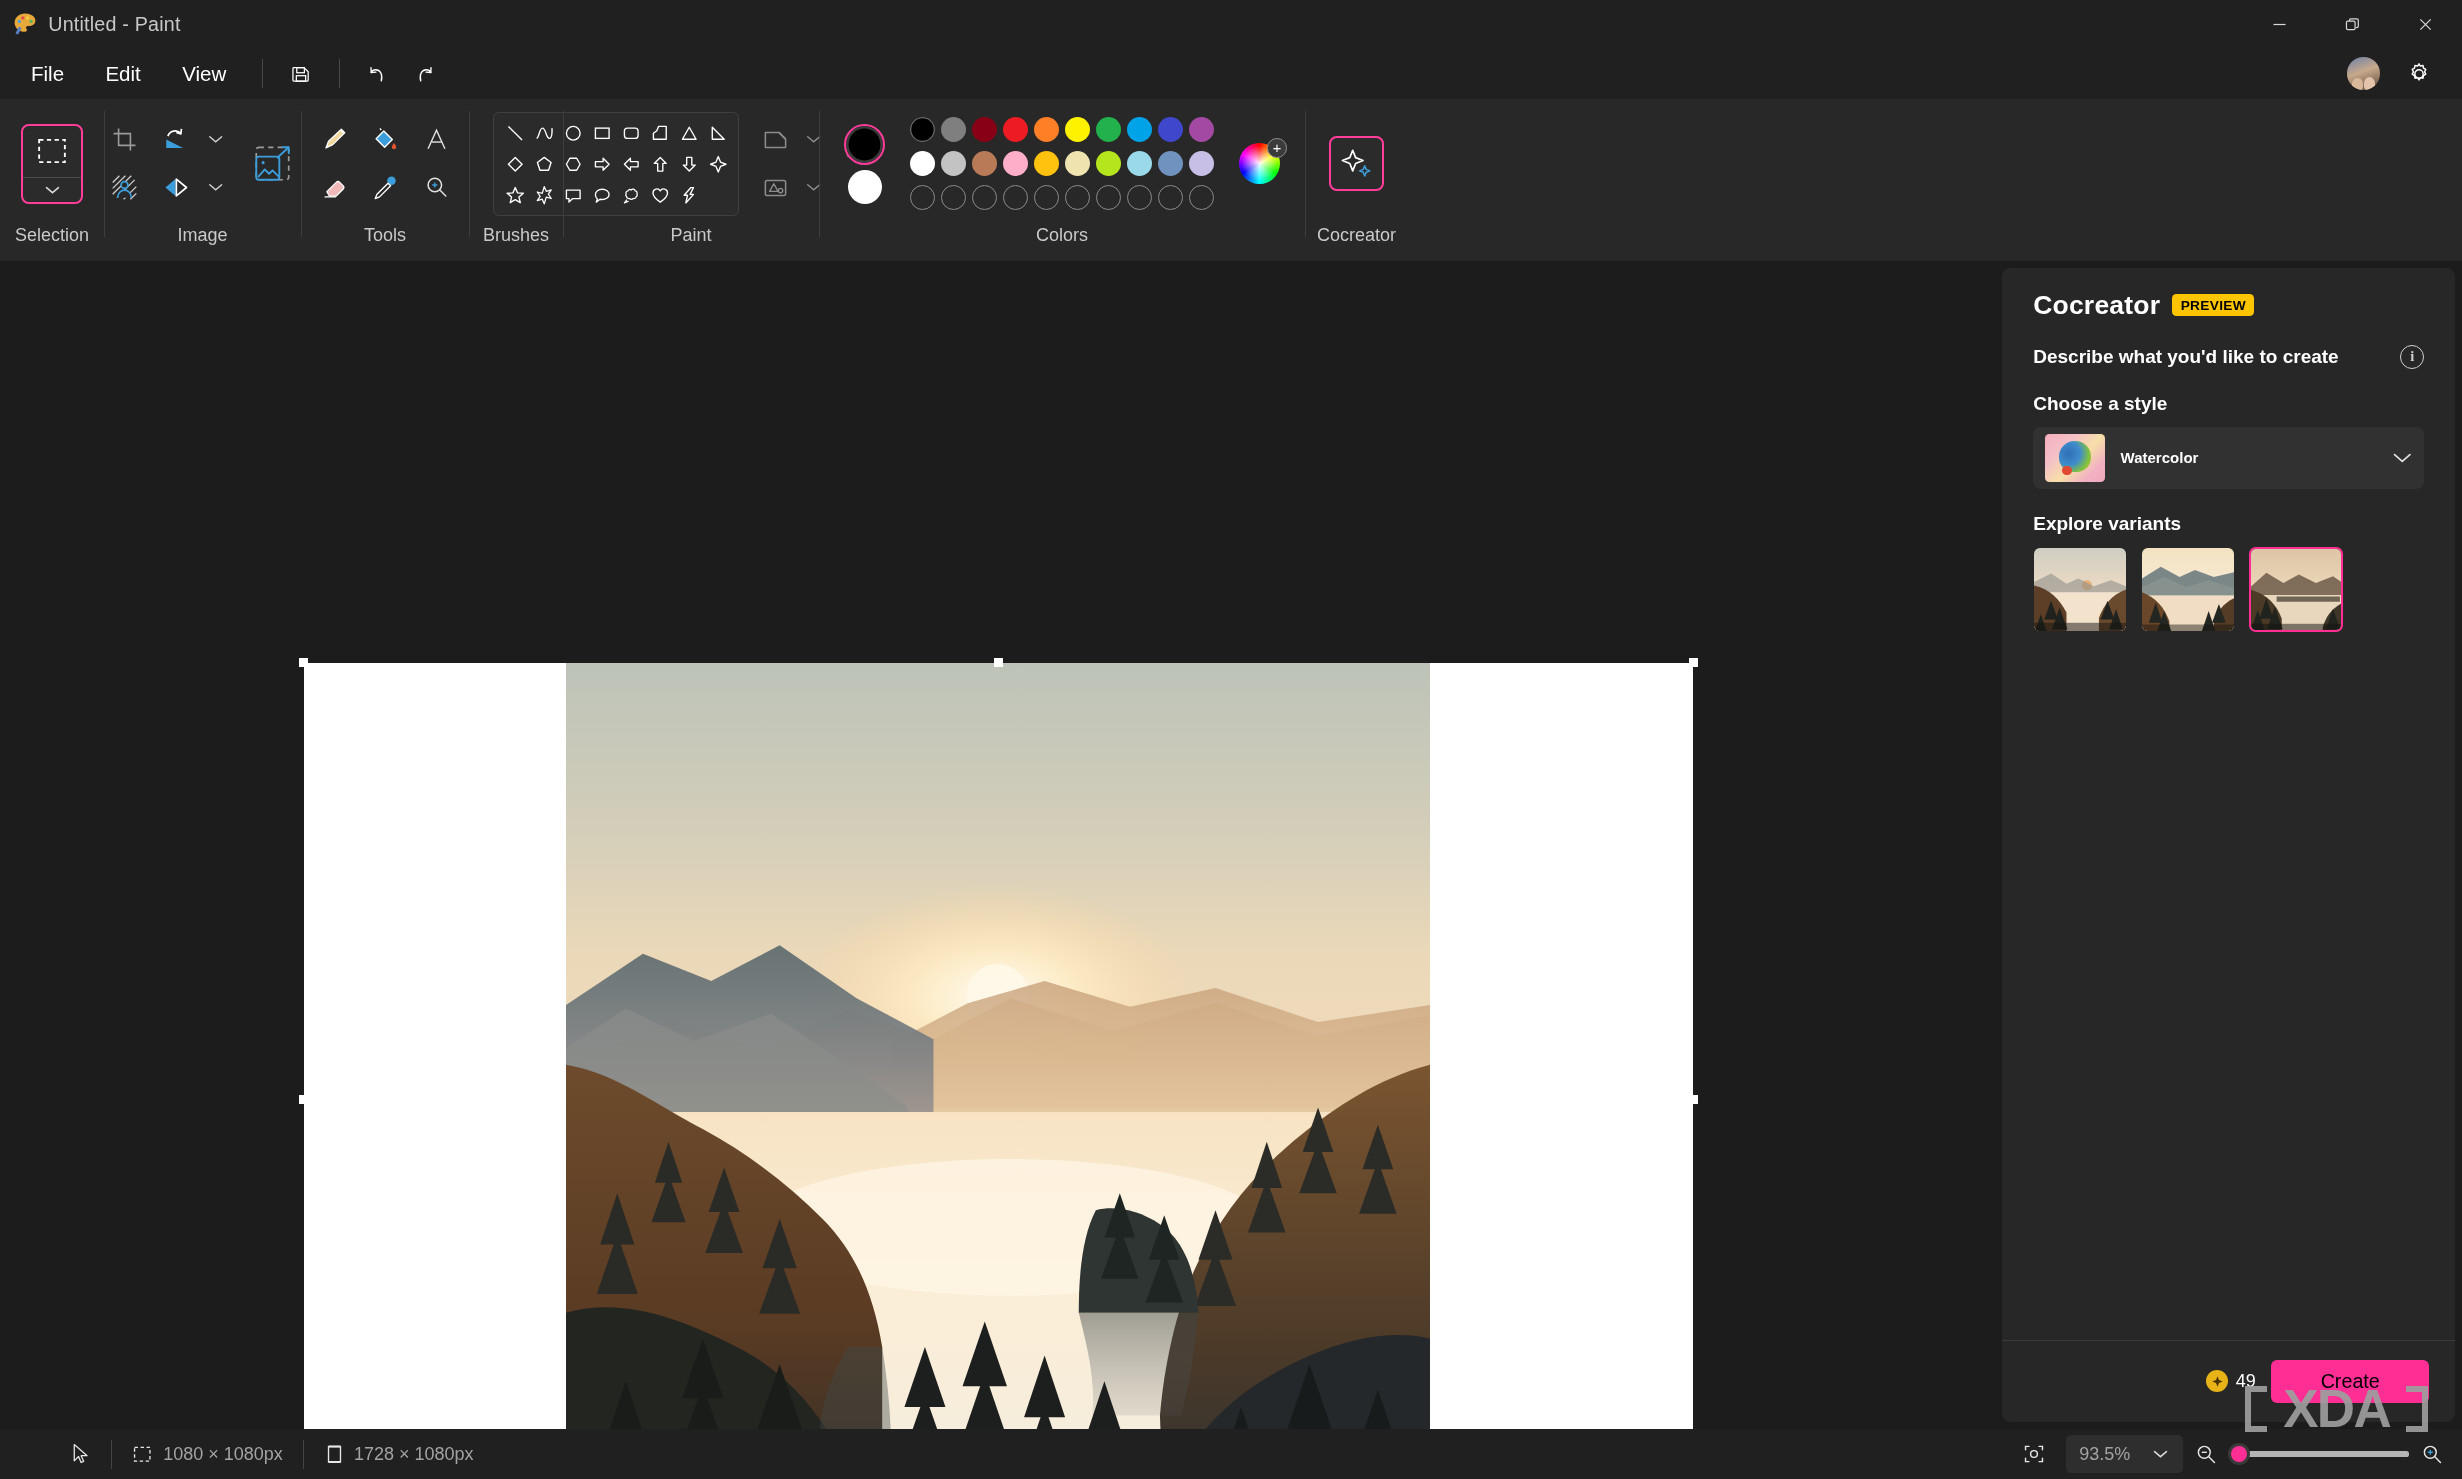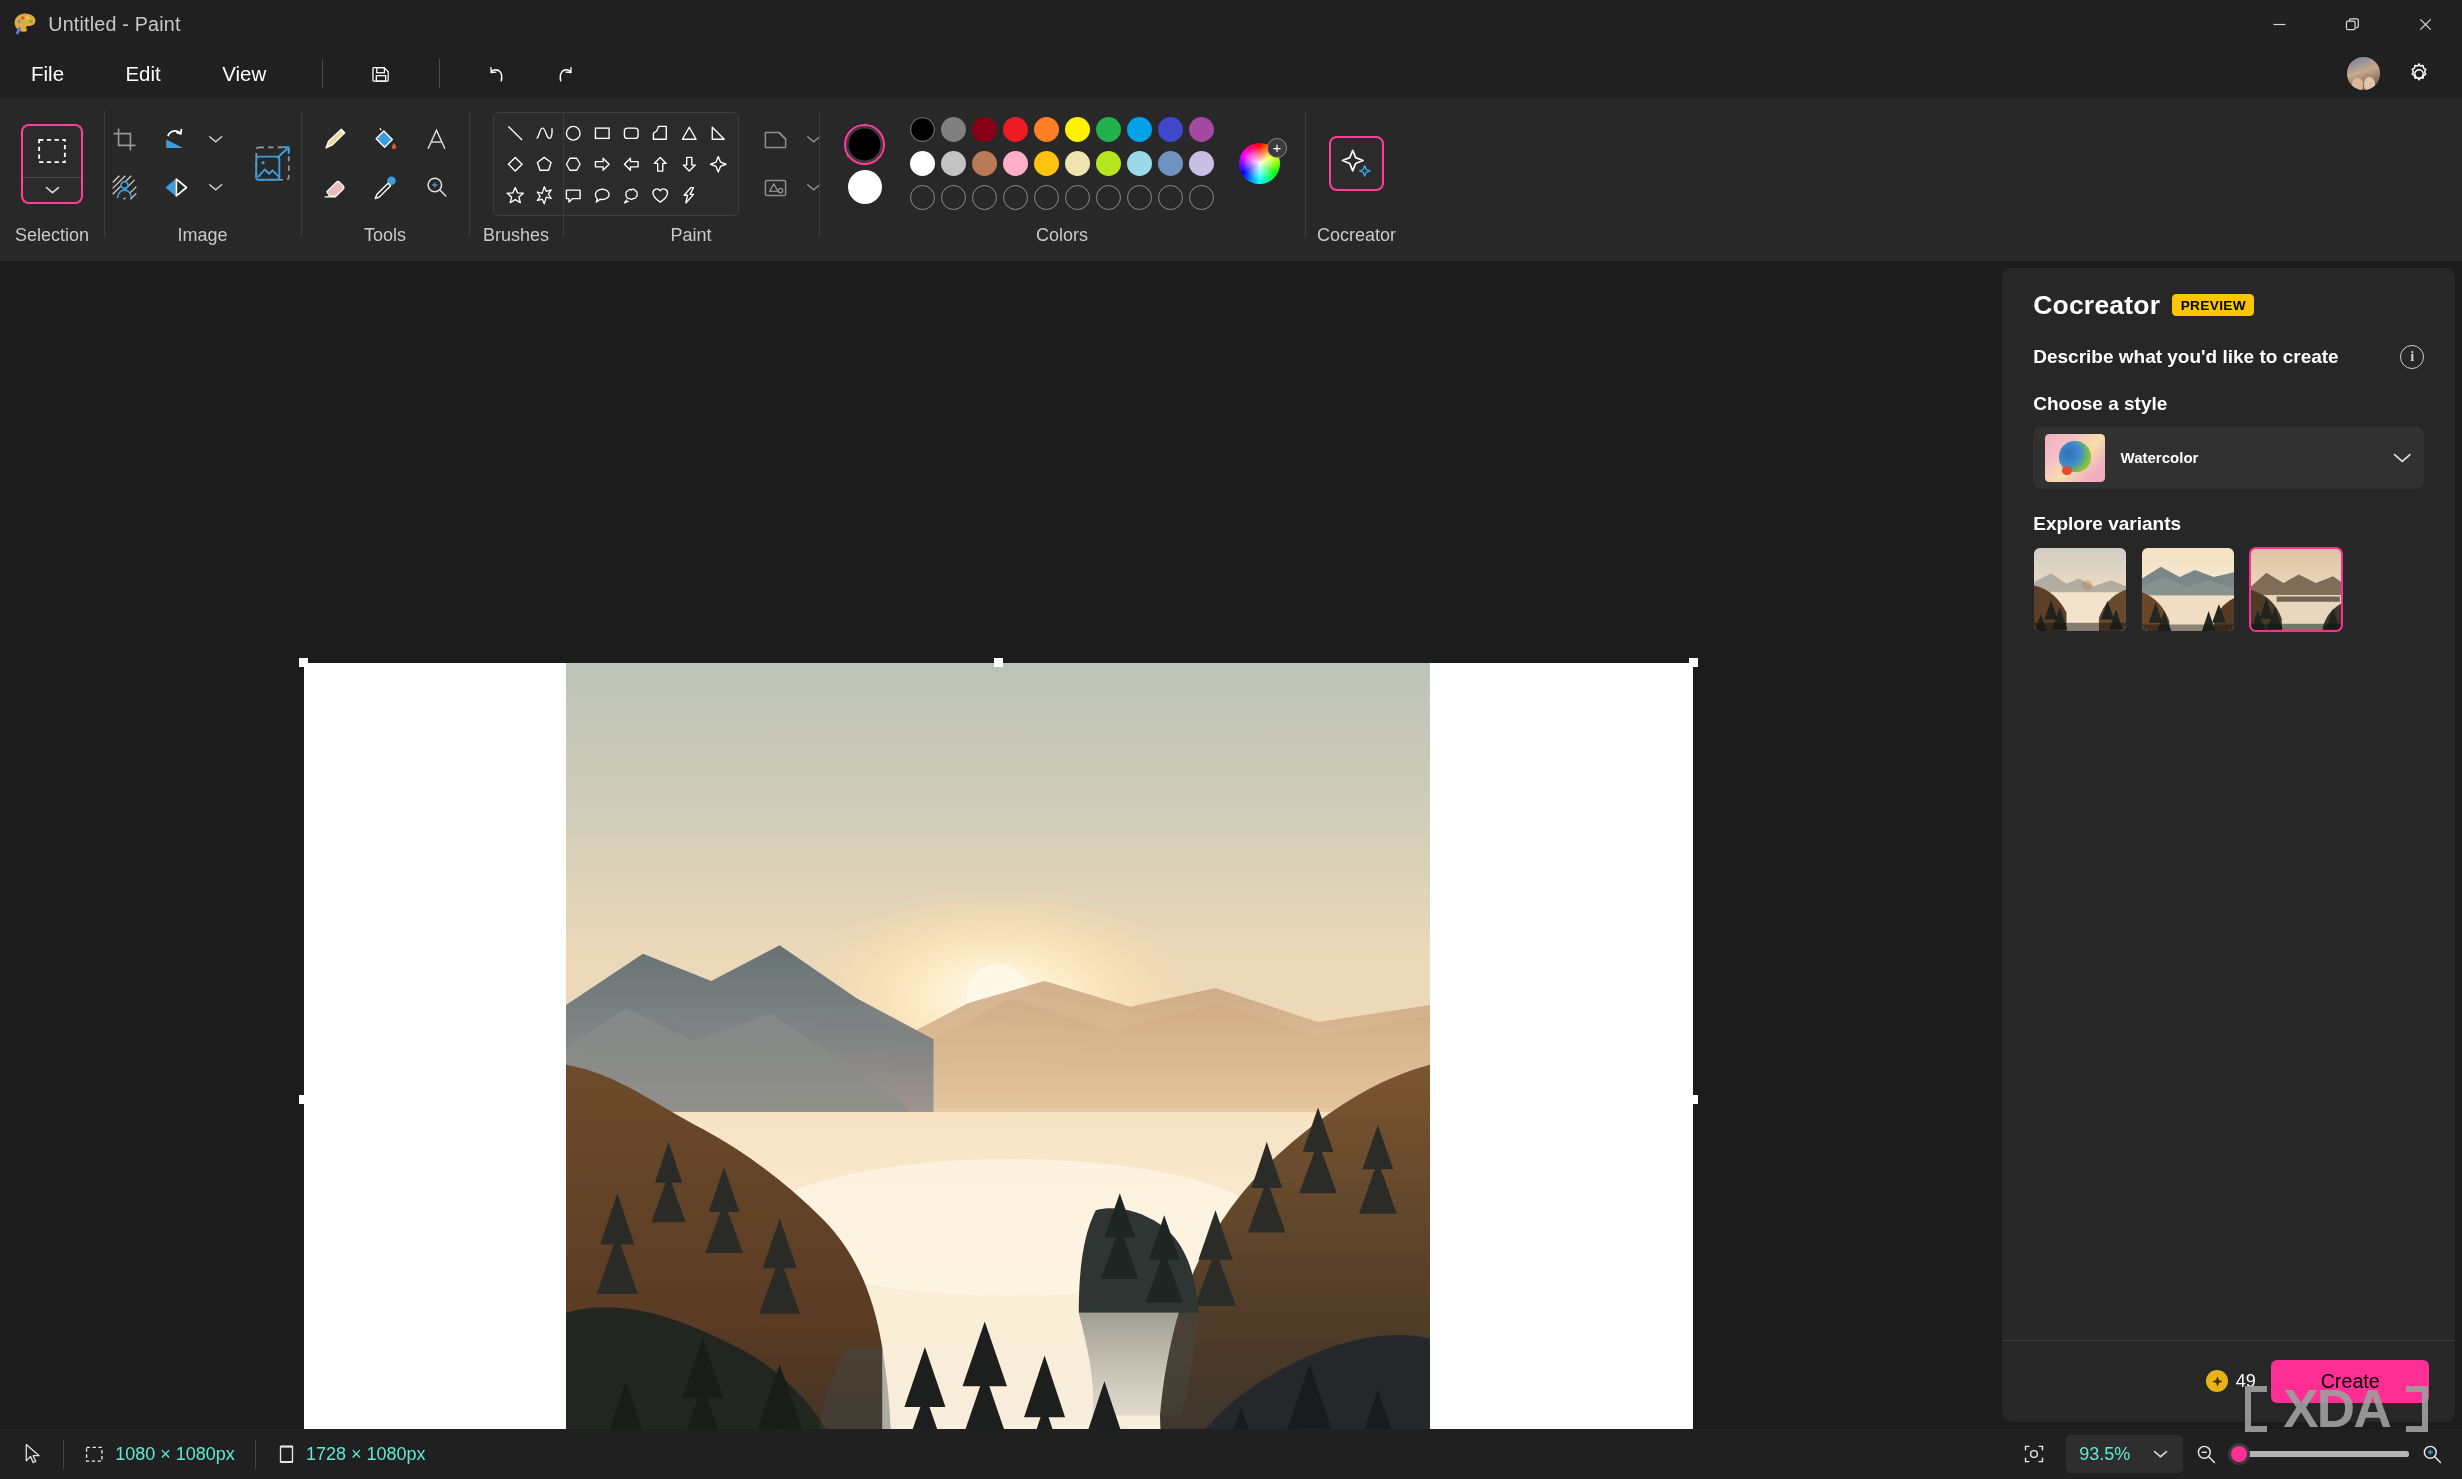--- a/index.html
+++ b/index.html
@@ -24,21 +24,21 @@
   }
   .win-controls { margin-left: auto; display: flex; height: 48px; }
   .win-btn {
     width: 73px; height: 48px; display: flex; align-items: center; justify-content: center;
     color: #d8d8d8;
   }
 
   
   .menubar {
     height: 51px; background: #202020; display: flex; align-items: center;
-    flex: 0 0 51px; padding-left: 12px; position: relative; gap: 20px;
+    flex: 0 0 51px; padding-left: 12px; position: relative;
   }
   .menu-item {
     font-size: 20.5px; color: #ffffff; padding: 6px 19px; border-radius: 4.3px; margin-right: 3.4px;
   }
   .menu-sep { width: 0.9px; height: 29px; background: #4a4a4a; margin: 0 13.7px; }
   .menu-icon {
     width: 48px; height: 41px; display: flex; align-items: center; justify-content: center;
     border-radius: 4.3px; color: #ffffff;
   }
   .menubar-right { margin-left: auto; display: flex; align-items: center; padding-right: 19px; gap: 15.4px; }
@@ -210,21 +210,21 @@
   }
   .credit-num { font-size: 18px; }
   .create-btn {
     background: #ff2e95; color: #000; font-size: 19.7px; border-radius: 6px;
     padding: 10.3px 0; width: 158px; text-align: center;
   }
 
   
   .statusbar {
     flex: 0 0 50px; height: 50px; background: #202020;
-    display: flex; align-items: center; position: relative; color: #5eead4; font-size: 18px;
+    display: flex; align-items: center; position: relative; color: #a3a3a3; font-size: 18px; padding-left: 48px;
   }
   .sb-item { display: flex; align-items: center; gap: 10.3px; padding: 0 20.5px; height: 50px; }
   .sb-sep { width: 0.9px; height: 29px; background: #444; }
   .sb-right { margin-left: auto; display: flex; align-items: center; gap: 12px; padding-right: 19px; }
   .zoom-select {
     background: #2e2e2e; border-radius: 5.1px; height: 38px; display: flex; align-items: center;
     gap: 22px; padding: 0 13.7px;
   }
   .zoom-slider { display: flex; align-items: center; gap: 12px; }
   .track { width: 180px; height: 5.1px; background: #b4b4b4; border-radius: 2.6px; position: relative; }

